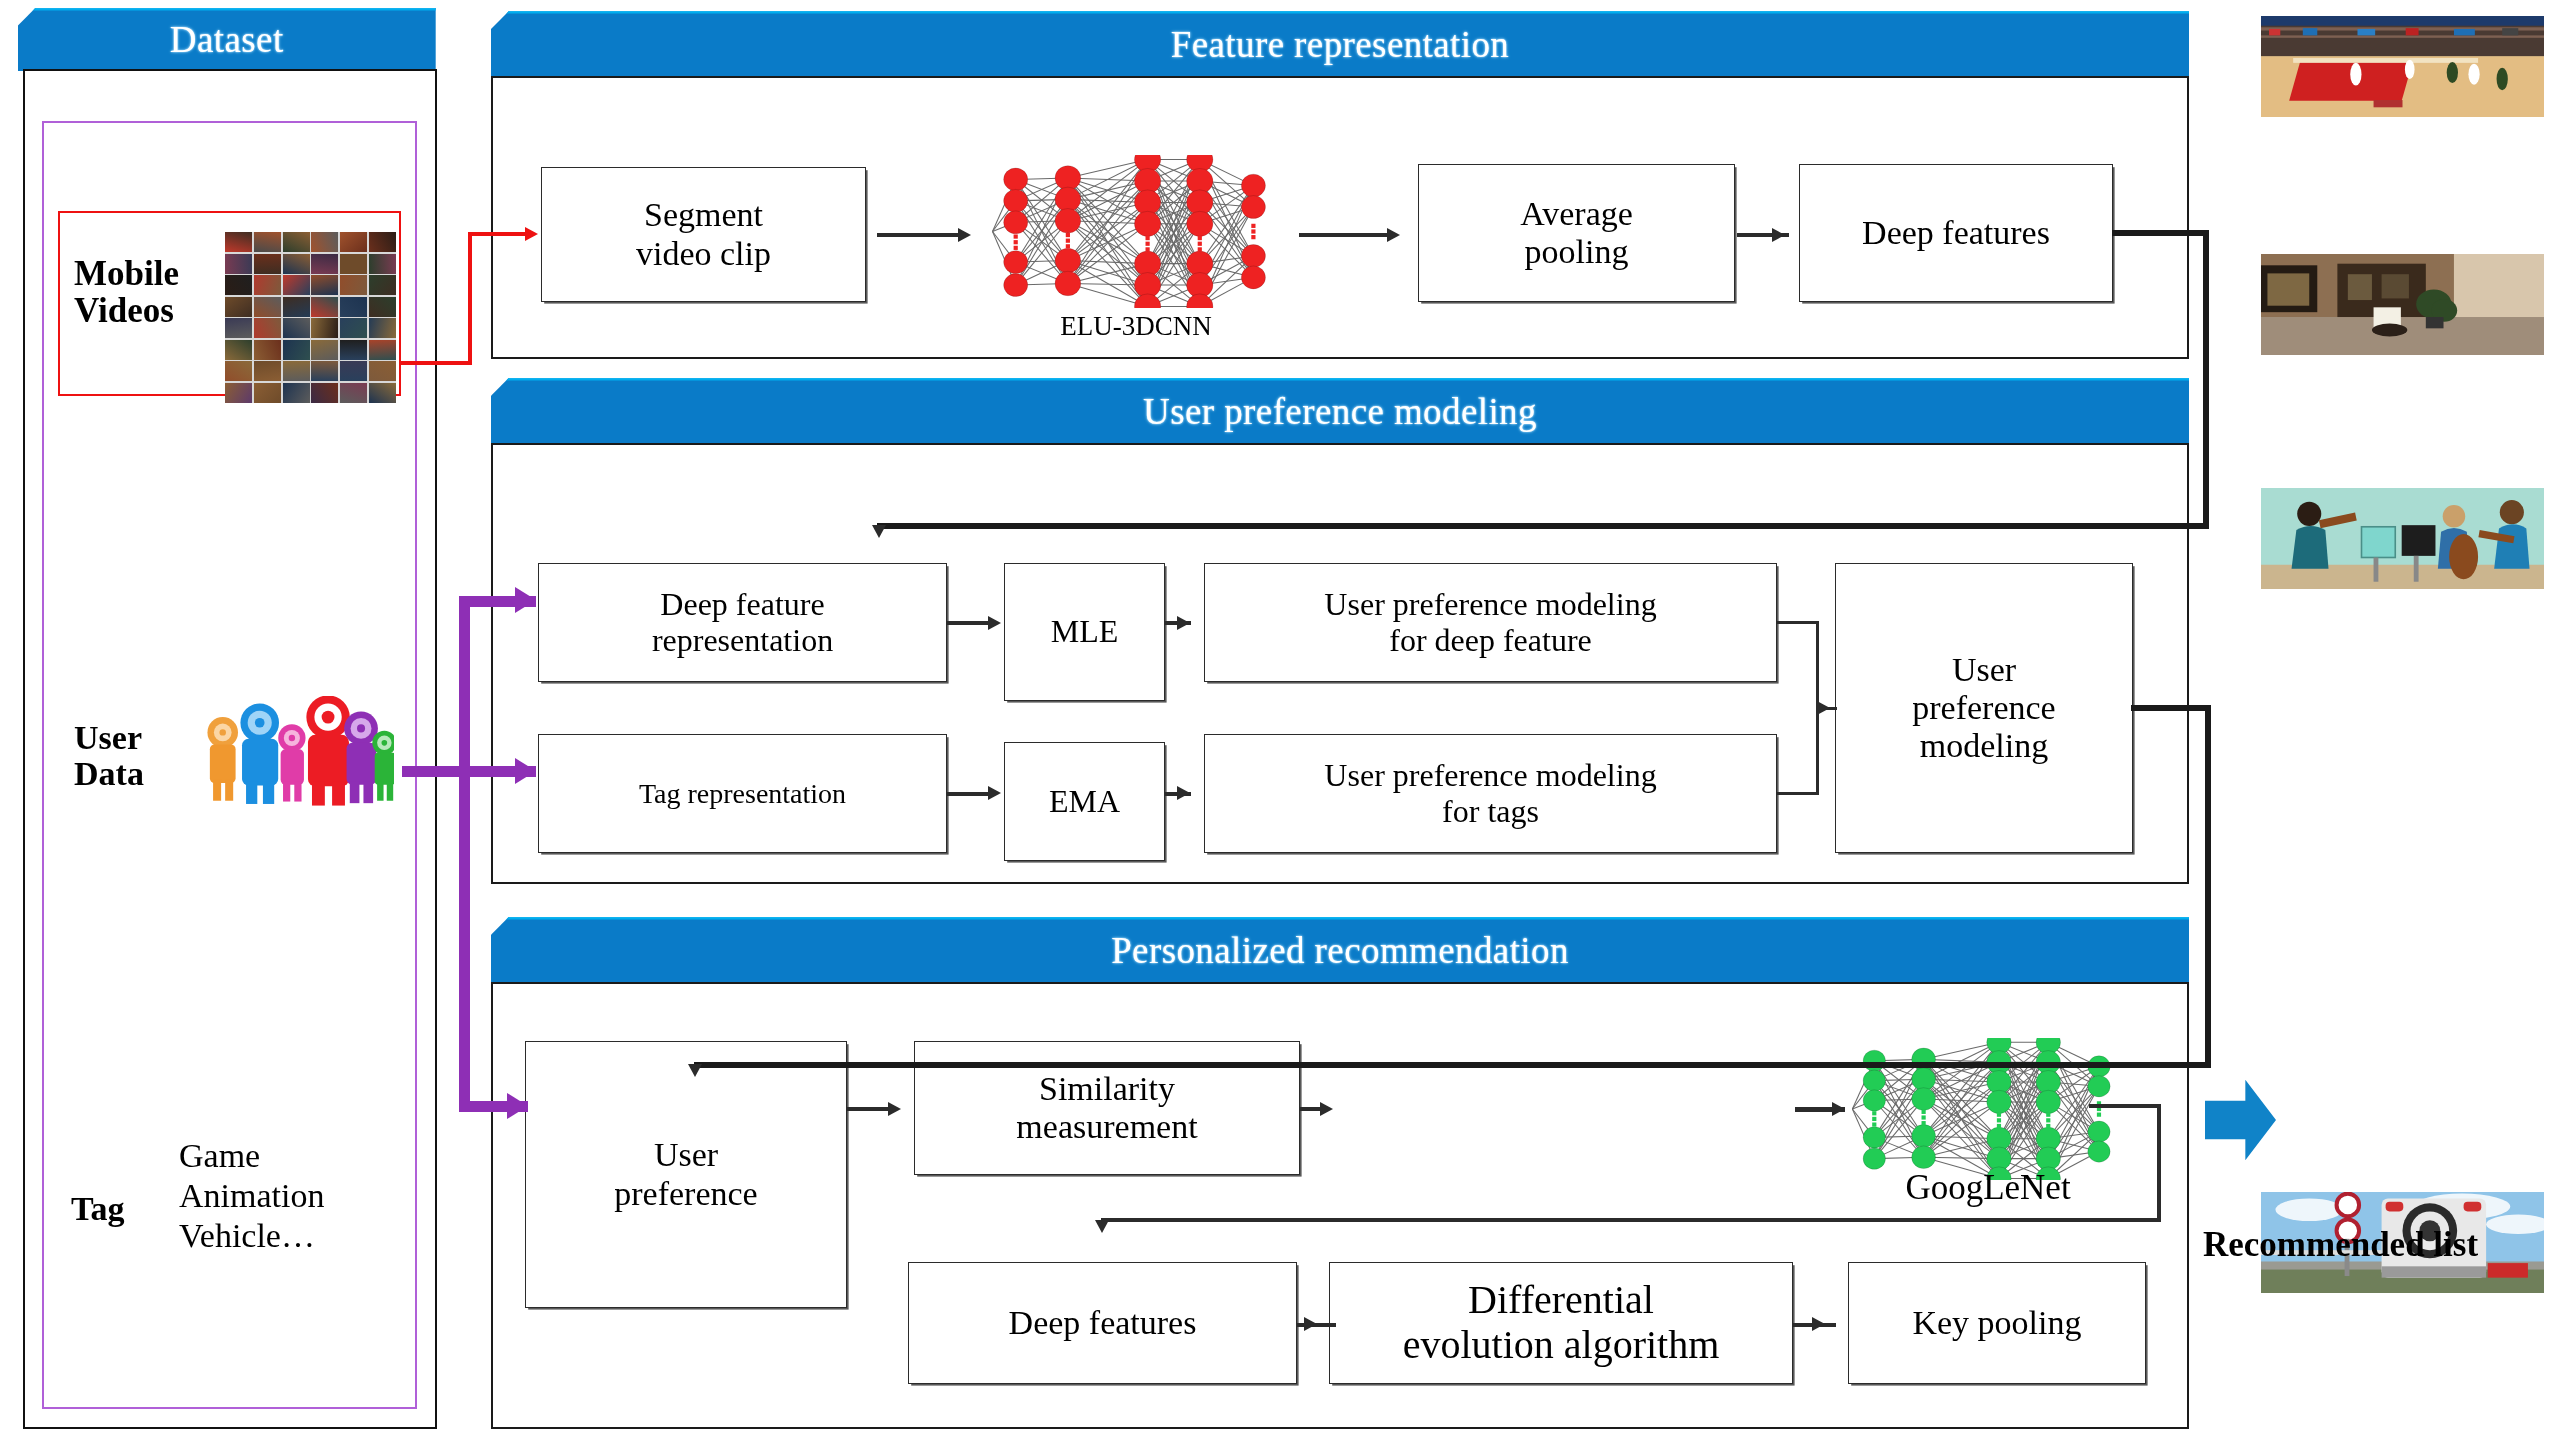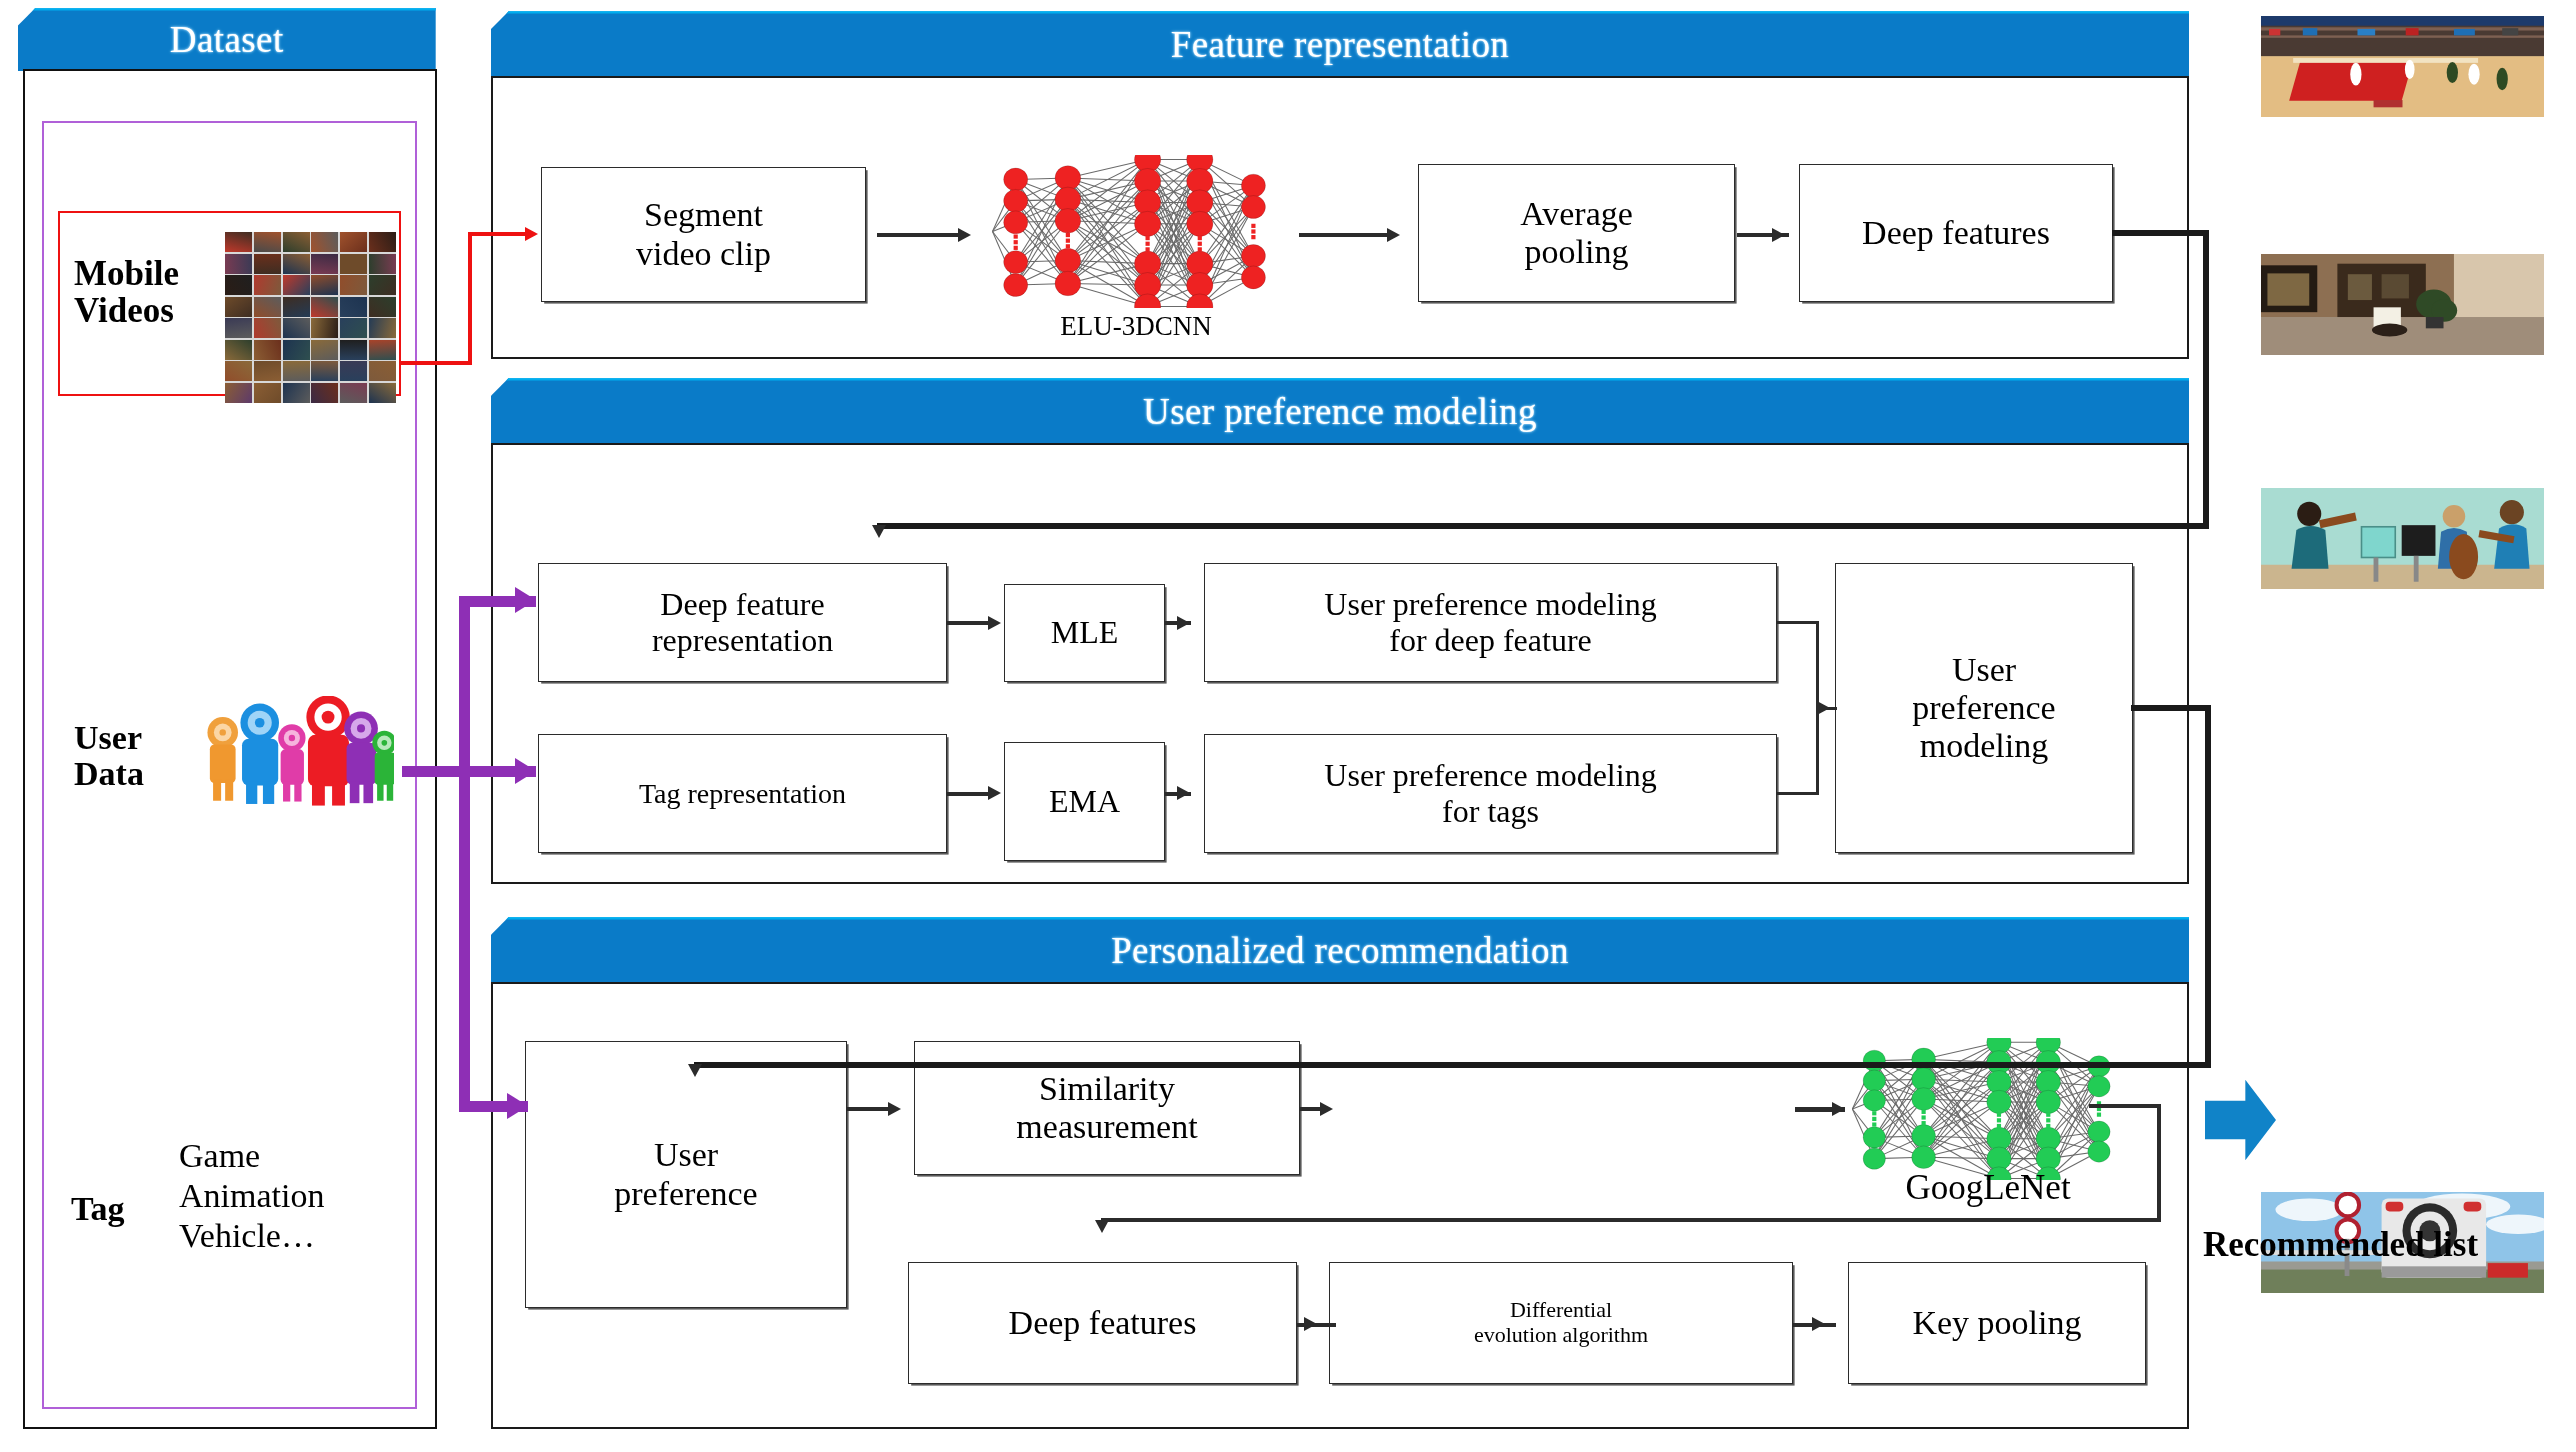--- a/index.html
+++ b/index.html
@@ -429,21 +429,21 @@
   <div class="abs banner" style="left:491px;top:378px;width:1698px;height:66px;font-size:37px;">
     <span>User preference modeling</span>
   </div>
   <div class="abs sect-frame" style="left:491px;top:443px;width:1698px;height:441px;"></div>
 
   <div class="abs pbox" style="left:538px;top:563px;width:409px;height:119px;font-size:32px;flex-direction:column;">
     <span>Deep feature</span>
     <span>representation</span>
   </div>
 
-  <div class="abs pbox" style="left:1004px;top:563px;width:161px;height:98px;font-size:32px;margin-top:21px;">
+  <div class="abs pbox" style="left:1004px;top:563px;width:161px;height:138px;font-size:32px;">
     <span>MLE</span>
   </div>
 
   <div class="abs pbox" style="left:1204px;top:563px;width:573px;height:119px;font-size:32px;flex-direction:column;">
     <span>User preference modeling</span>
     <span>for deep feature</span>
   </div>
 
   <div class="abs pbox" style="left:538px;top:734px;width:409px;height:119px;font-size:28px;">
     <span>Tag representation</span>
@@ -672,21 +672,21 @@
       </svg>
   </div>
   <div class="abs nn-label" style="left:1843px;top:1168px;width:290px;font-size:35px;">
     <span>GoogLeNet</span>
   </div>
 
   <div class="abs pbox" style="left:908px;top:1262px;width:389px;height:122px;font-size:34px;">
     <span>Deep features</span>
   </div>
 
-  <div class="abs pbox" style="left:1329px;top:1262px;width:464px;height:122px;font-size:22px;flex-direction:column;">
+  <div class="abs pbox" style="left:1329px;top:1262px;width:464px;height:122px;font-size:40px;flex-direction:column;">
     <span>Differential</span>
     <span>evolution algorithm</span>
   </div>
 
   <div class="abs pbox" style="left:1848px;top:1262px;width:298px;height:122px;font-size:34px;">
     <span>Key pooling</span>
   </div>
 
   <div class="ln red" style="left:401px;top:361px;width:71px;height:4px;"></div>
   <div class="ln red" style="left:468px;top:233px;width:4px;height:130px;"></div>

